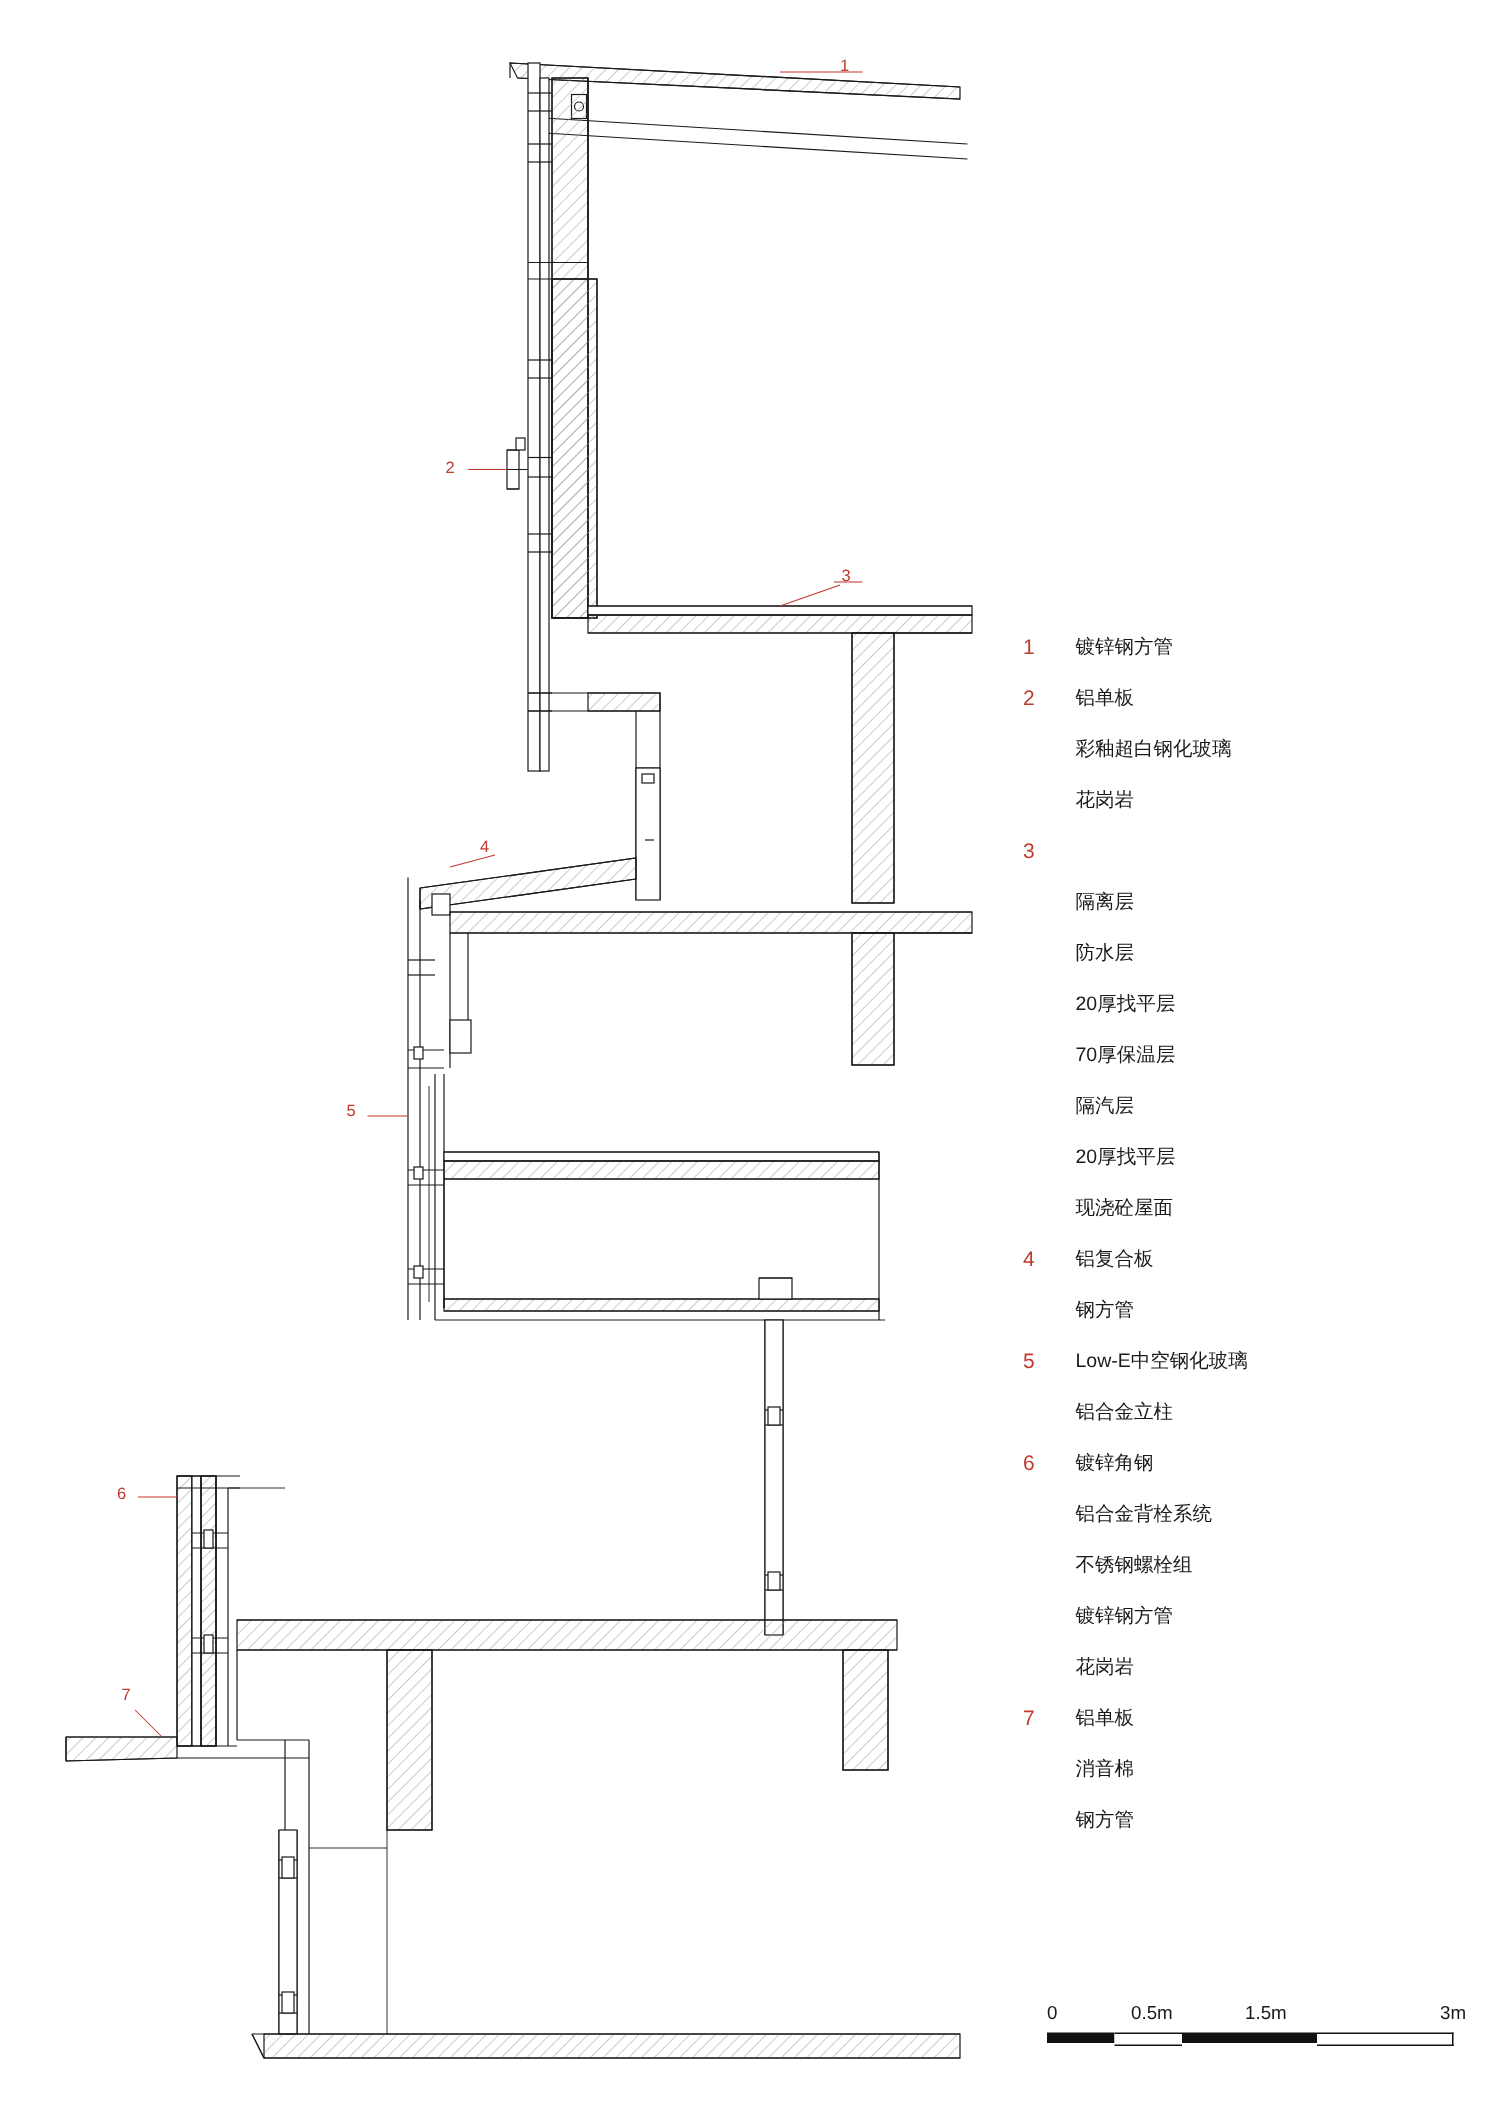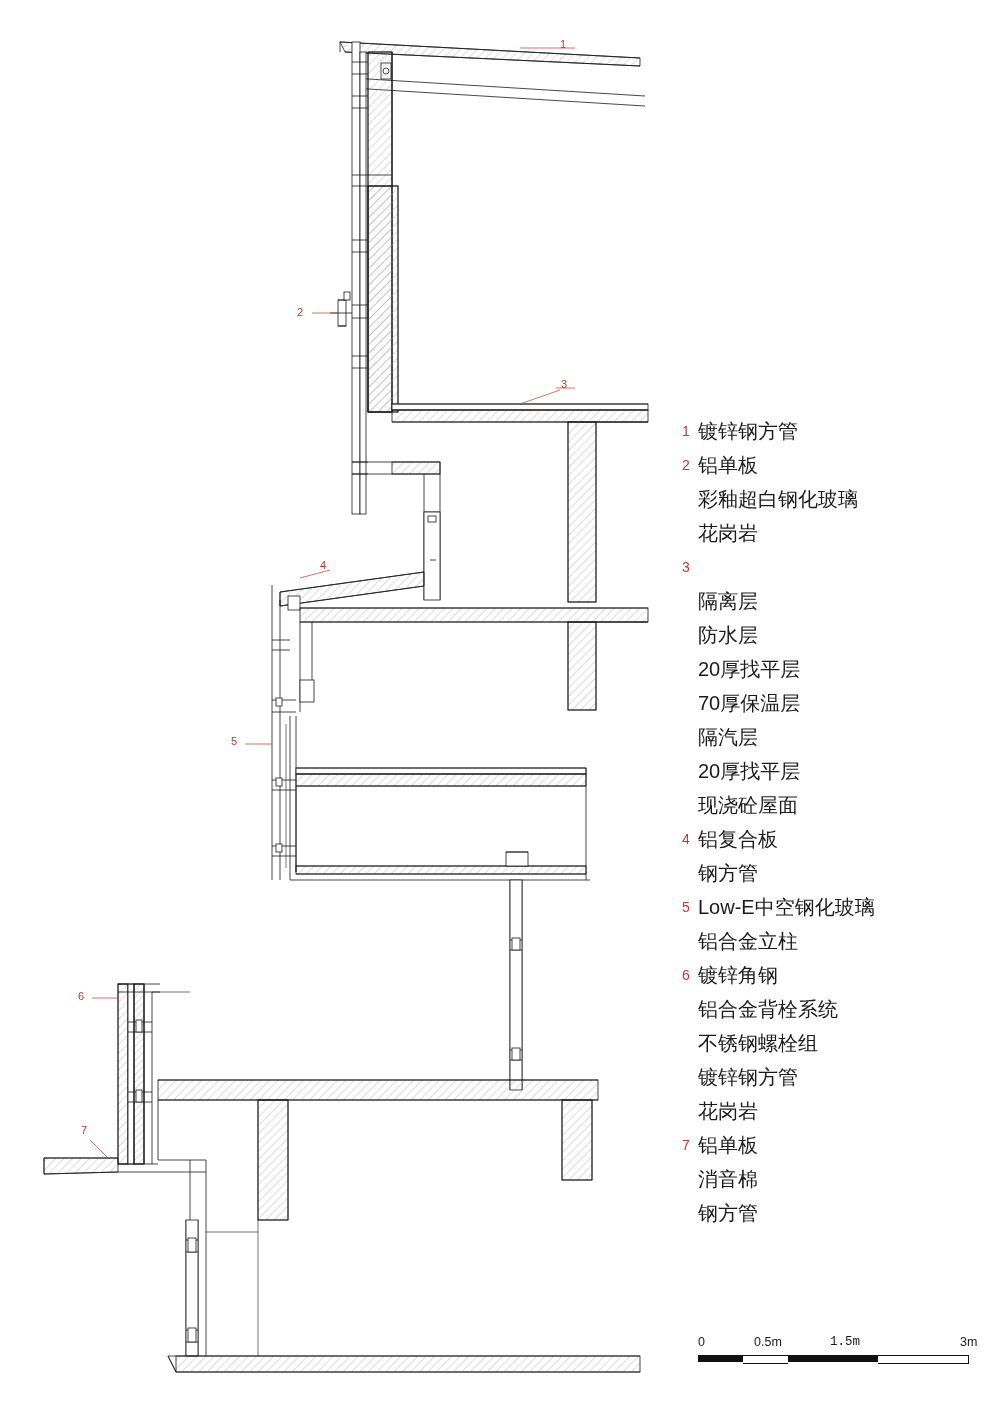--- a/index.html
+++ b/index.html
@@ -27,41 +27,42 @@
   }
   .legend-num{
     width:16px;
     color:#c0392b;
     font-size:14px;
     flex:0 0 16px;
     text-align:left;
   }
   .legend-num.blank{color:transparent;}
   .legend-text{
-    font-size:20px;
+    font-size:13px;
     color:#1a1a1a;
     white-space:nowrap;
+    margin-left:19px;
   }
 
   
   .scalebar{
     position:absolute;
     left:698px;top:1335px;
     width:280px;
   }
   .scalebar .labels{
     position:relative;
     height:16px;
     font-size:12.5px;
     color:#1a1a1a;
   }
   .scalebar .labels span{position:absolute;top:0;}
   .sb-0{left:0px;}
   .sb-05{left:56px;}
-  .sb-15{left:132px;font-family:Liberation Mono, monospace;}
+  .sb-15{left:132px;}
   .sb-3{left:262px;}
   .scalebar .bar{
     position:relative;
     height:7px;
     margin-top:4px;
     background:#ffffff;
   }
   .scalebar .seg{position:absolute;top:0;height:7px;}
   .seg-a{left:0;width:45px;background:#111;}
   .seg-b{left:45px;width:45px;background:#fff;border-top:1px solid #111;border-bottom:1px solid #111;}

